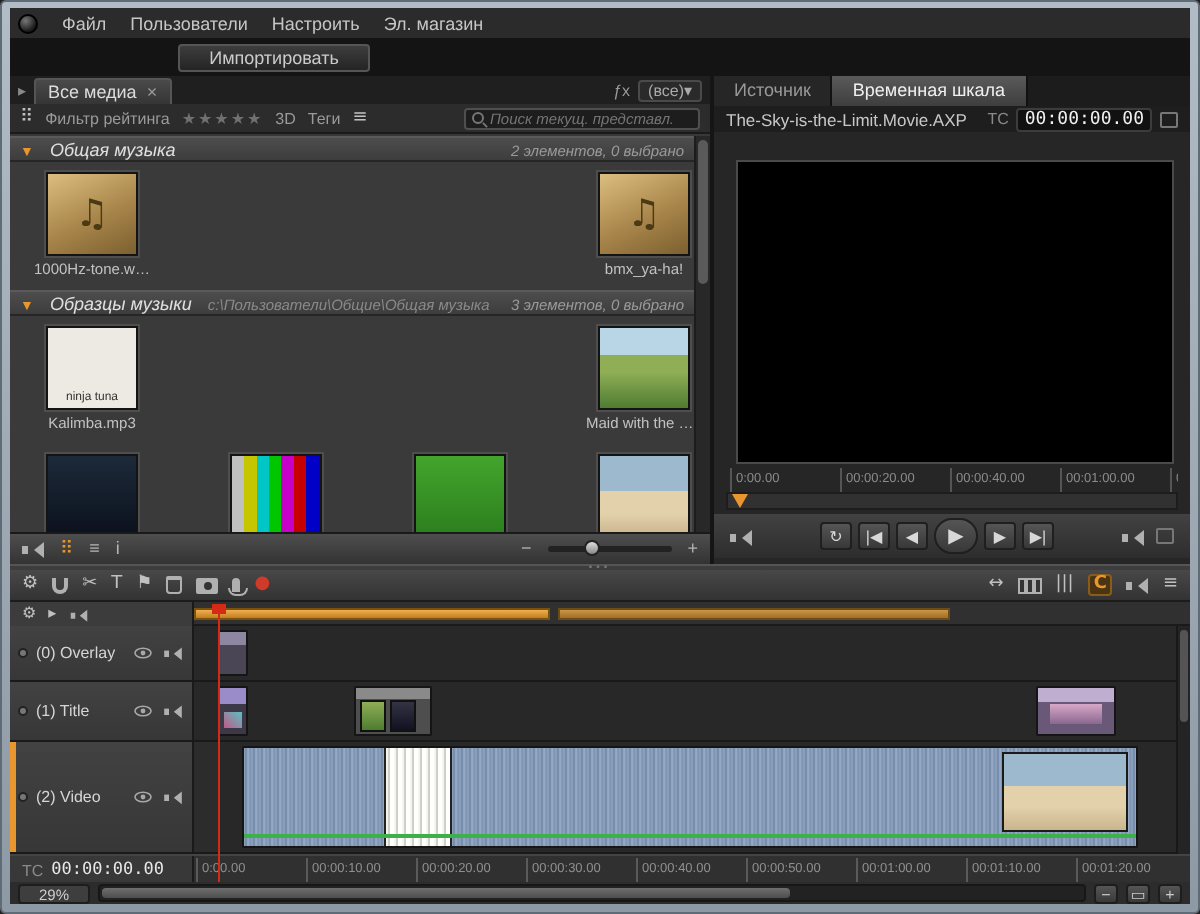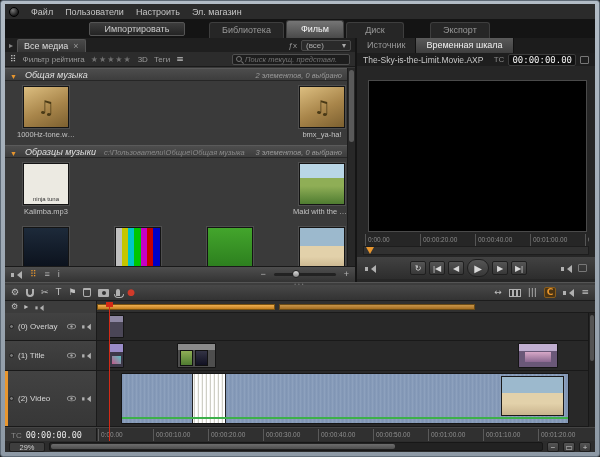--- a/index.html
+++ b/index.html
@@ -31,21 +31,21 @@
 
   
   .library { position:absolute; left:0; top:0; width:350px; height:244px; background:#383838; }
   .lib-tabs { position:absolute; left:0; top:0; right:0; height:14px; background:#1f1f1f;
     display:flex; align-items:center; font-size:9px; color:#999; padding:0 4px; gap:4px; }
   .nav-glyph { color:#888; font-size:8px; }
   .lib-tab { background:linear-gradient(#4a4a4a,#353535); border:1px solid #555; border-bottom:none;
     border-radius:2px 2px 0 0; height:13px; line-height:12px; padding:0 6px; color:#ddd; display:flex; gap:5px;justify-content:flex-end; }
   .lib-tab .close { color:#999; }
   .flex1 { flex:1; }
-  .scope-dd { display:flex; gap:18px; background:#2a2a2a; border:1px solid #4a4a4a; border-radius:2px;
+  .scope-dd { display:flex; gap:0; background:#2a2a2a; border:1px solid #4a4a4a; border-radius:2px;
     padding:0 4px; height:11px; line-height:10px; font-size:8px; color:#aaa; }
 
   .lib-filter { position:absolute; left:0; top:14px; right:0; height:15px; background:#2c2c2c;
     border-bottom:1px solid #1a1a1a; display:flex; align-items:center; gap:6px; padding:0 5px; font-size:8px; color:#9a9a9a; }
   .stars { color:#707070; font-size:8px; letter-spacing:1px; }
   .search-box { display:flex; align-items:center; gap:3px; background:#1d1d1d; border:1px solid #4f4f4f;
     border-radius:2px; height:11px; width:118px; padding:0 3px; }
   .search-box input { flex:1; background:transparent; border:none; outline:none; color:#8a8a8a;
     font-size:7.5px; font-style:italic; font-family:"Liberation Sans", sans-serif; }
   .mag-icon { width:6px; height:6px; border:1px solid #777; border-radius:50%; position:relative; flex:none; }
@@ -208,26 +208,20 @@
     <div class="menubar">
       <div class="app-icon"></div>
       <div class="menu-item">Файл</div>
       <div class="menu-item">Пользователи</div>
       <div class="menu-item">Настроить</div>
       <div class="menu-item">Эл. магазин</div>
     </div>
 
     <div class="tabrow">
       <div class="import-btn">Импортировать</div>
-      <div class="tabs">
-        <div class="tab">Библиотека</div>
-        <div class="tab active">Фильм</div>
-        <div class="tab">Диск</div>
-        <div class="tab export">Экспорт</div>
-      </div>
     </div>
 
     <div class="main">
 
       <div class="library">
         <div class="lib-tabs">
           <span class="nav-glyph">▸</span>
           <div class="lib-tab">
             <span>Все медиа</span>
             <span class="close">×</span>

